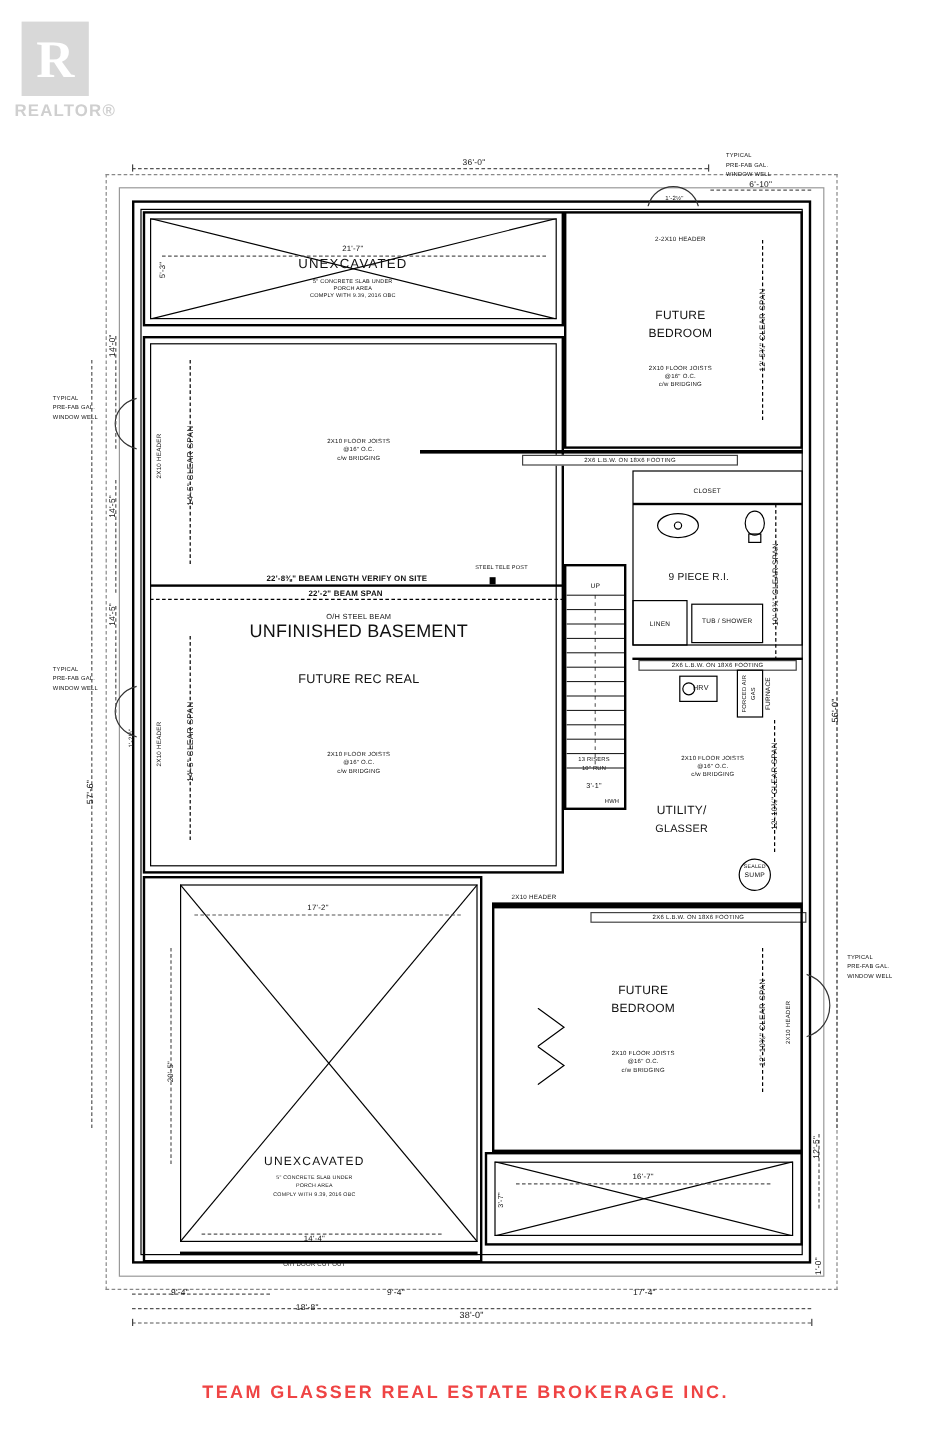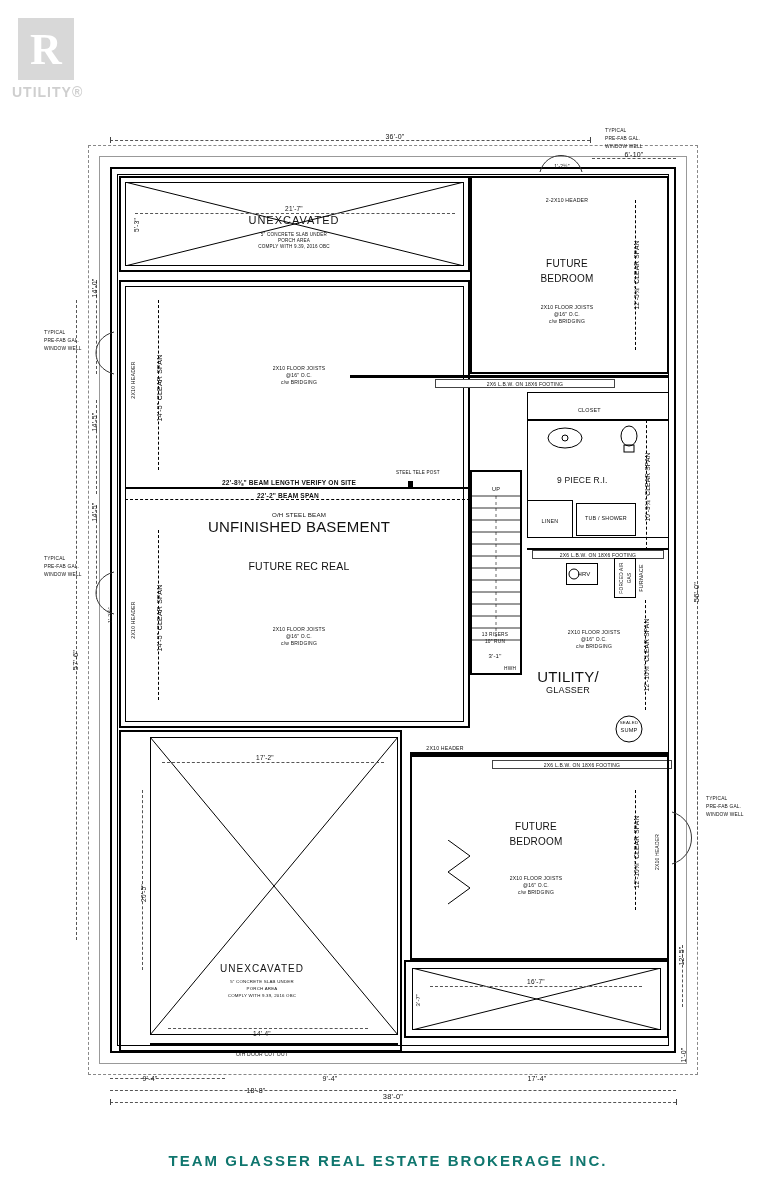--- a/index.html
+++ b/index.html
@@ -90,38 +90,38 @@
   }
   #watermark {
     position: absolute;
     left: 0; right: 0;
     top: 1152px;
     text-align: center;
     font-family: "Liberation Sans", sans-serif;
     font-size: 15px;
     font-weight: bold;
     letter-spacing: 2px;
-    color: #0f766e;
+    color: #ef4444;
   }
   .dimtick {
     position: absolute;
     background: #444;
     width: 1px;
     height: 6px;
   }
   .xmark svg { display:block; }
 </style>
 </head>
 <body>
 
 <div id="sheet">
 
   <div id="realtor">
     <div class="mark">R</div>
-    <div class="word">UTILITY®</div>
+    <div class="word">REALTOR®</div>
   </div>
 
   <div class="box-thin" style="left:88px; top:145px; width:610px; height:930px; border-style:dashed; border-color:#888;"></div>
   <div class="box-thin" style="left:99px; top:156px; width:588px; height:908px; border-color:#999;"></div>
 
   <div class="box-outline2" style="left:110px; top:167px; width:566px; height:886px;"></div>
   <div class="box-outline" style="left:117px; top:174px; width:552px; height:872px;"></div>
 
   <div class="box-outline2" style="left:119px; top:176px; width:351px; height:96px;"></div>
   <div class="box-outline" style="left:125px; top:182px; width:339px; height:84px;"></div>
@@ -274,21 +274,21 @@
   </div>
   <div class="box-outline" style="left:614px; top:558px; width:22px; height:40px;"></div>
   <div class="txt rot90" style="left:621px; top:578px; font-size:4.8px;">FORCED AIR</div>
   <div class="txt rot90" style="left:629px; top:578px; font-size:4.8px;">GAS</div>
   <div class="txt rot90" style="left:641px; top:578px; font-size:5.4px;">FURNACE</div>
 
   <div class="txt ctr" style="left:594px; top:632px; font-size:5px;">2X10 FLOOR JOISTS</div>
   <div class="txt ctr" style="left:594px; top:639px; font-size:5px;">@16" O.C.</div>
   <div class="txt ctr" style="left:594px; top:646px; font-size:5px;">c/w BRIDGING</div>
 
-  <div class="txt ctr" style="left:568px; top:676px; font-size:15px;">UTILITY/</div>
+  <div class="txt ctr" style="left:568px; top:676px; font-size:10px;">UTILITY/</div>
   <div class="txt ctr" style="left:568px; top:690px; font-size:9px;">GLASSER</div>
 
   <div class="abs" style="left:614px; top:714px;">
     <svg width="30" height="30">
         <circle cx="15" cy="15" r="13" fill="none" stroke="#000" stroke-width="1"></circle>
       </svg>
   </div>
   <div class="txt ctr" style="left:629px; top:722px; font-size:4.4px;">SEALED</div>
   <div class="txt ctr" style="left:629px; top:730px; font-size:5.6px;">SUMP</div>
 

